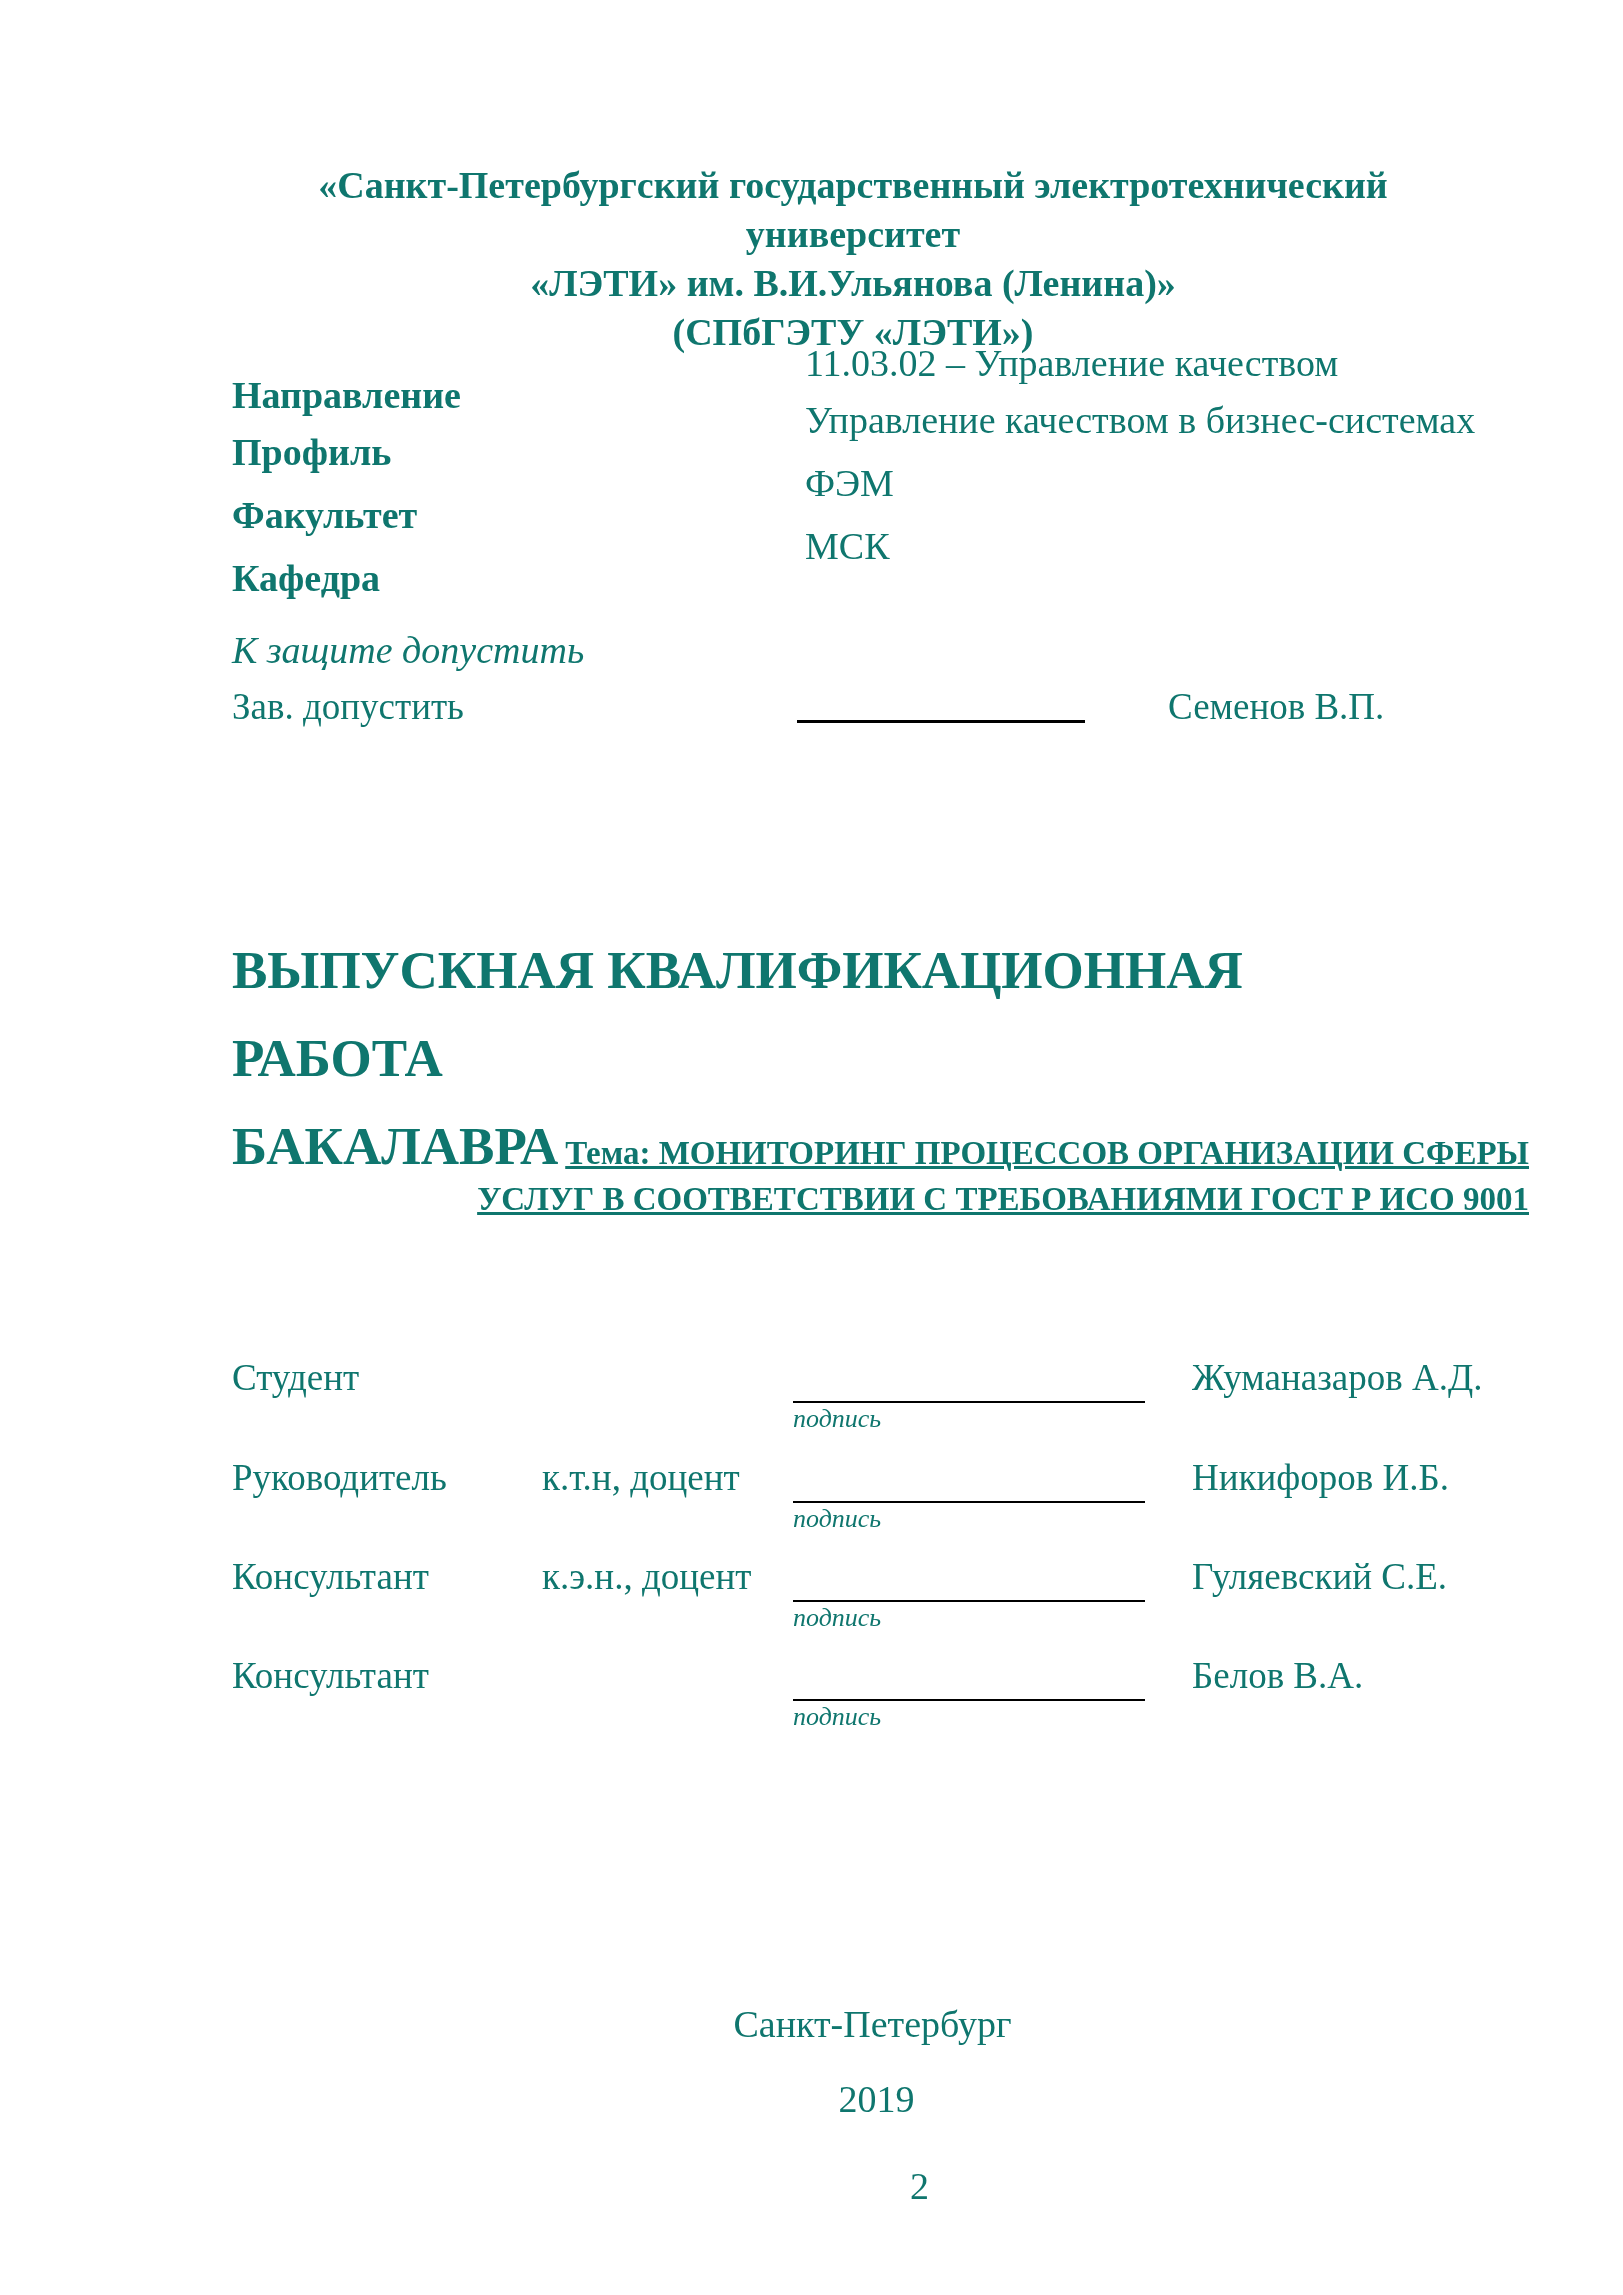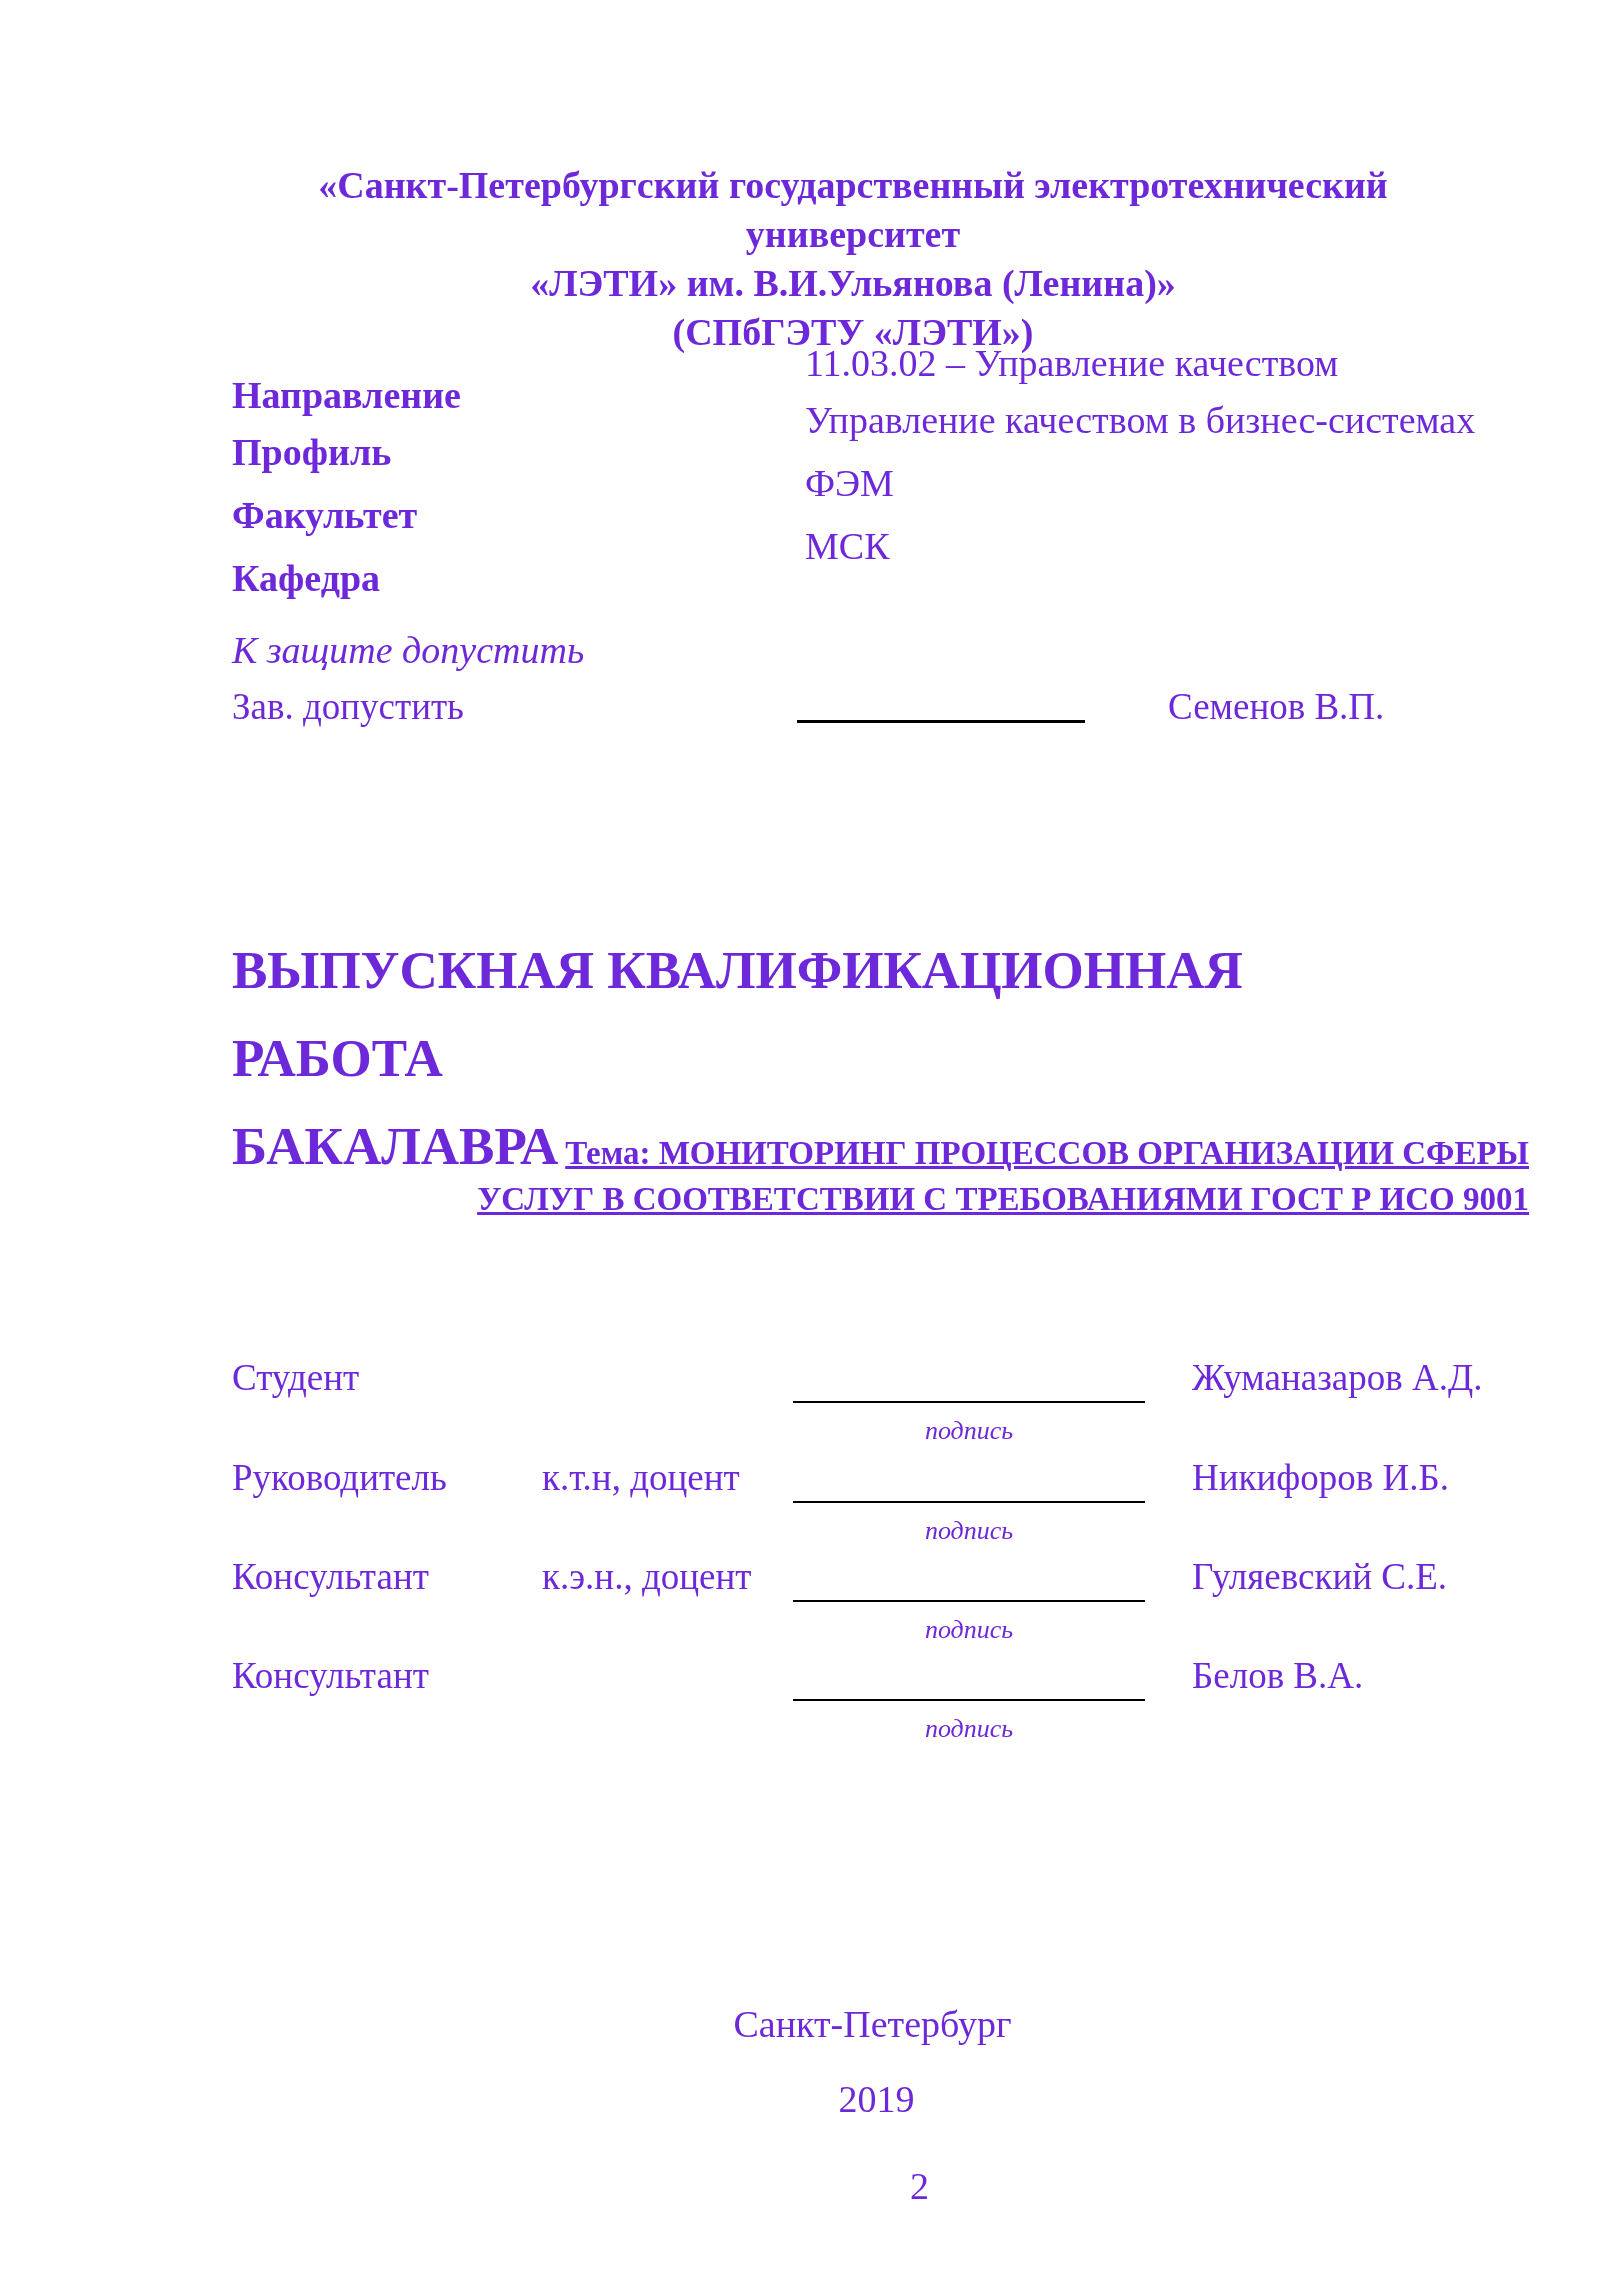--- a/index.html
+++ b/index.html
@@ -1,21 +1,21 @@
 <!DOCTYPE html>
 <html style="font-size:12.6px"><head>
 <meta charset="utf-8">
 <style>
   html, body { margin: 0; padding: 0; background: #ffffff; }
   .page {
     position: relative;
     width: 1623px;
     height: 2295px;
     background: #ffffff;
-    color: #6d28d9;
+    color: #0f766e;
     font-family: "Liberation Serif", "DejaVu Serif", serif;
     overflow: hidden;
   }
   .abs { position: absolute; }
 
   .header-block {
     top: 161px; left: 232px; right: 149px;
     text-align: center;
     font-weight: bold;
     font-size: 38px;
@@ -51,22 +51,22 @@
     line-height: 46px;
     text-decoration: underline;
   }
 
   .sig-row { left: 232px; right: 94px; height: 94px; font-size: 37px; line-height: 46px; }
   .sig-role  { position: absolute; left: 0; top: 0; }
   .sig-qual  { position: absolute; left: 310px; top: 0; }
   .sig-linewrap { position: absolute; left: 561px; top: 0; width: 352px; }
   .sig-line { height: 46px; border-bottom: 2.4px solid #000; }
   .sig-caption {
-    margin-top: 13px;
-    text-align: center;
+    margin-top: 1px;
+    text-align: left;
     font-style: italic;
     font-size: 26px;
     line-height: 30px;
   }
   .sig-name { position: absolute; left: 960px; top: 0; }
 
   .footer-city { top: 2002px; left: 232px; right: 110px; text-align: center; font-size: 38px; line-height: 44px; }
   .footer-year { top: 2077px; left: 240px; right: 110px; text-align: center; font-size: 38px; line-height: 44px; font-family: Liberation Serif, serif; }
   .footer-page { top: 2164px; left: 326px; right: 110px; text-align: center; font-size: 38px; line-height: 44px; }
 </style>

